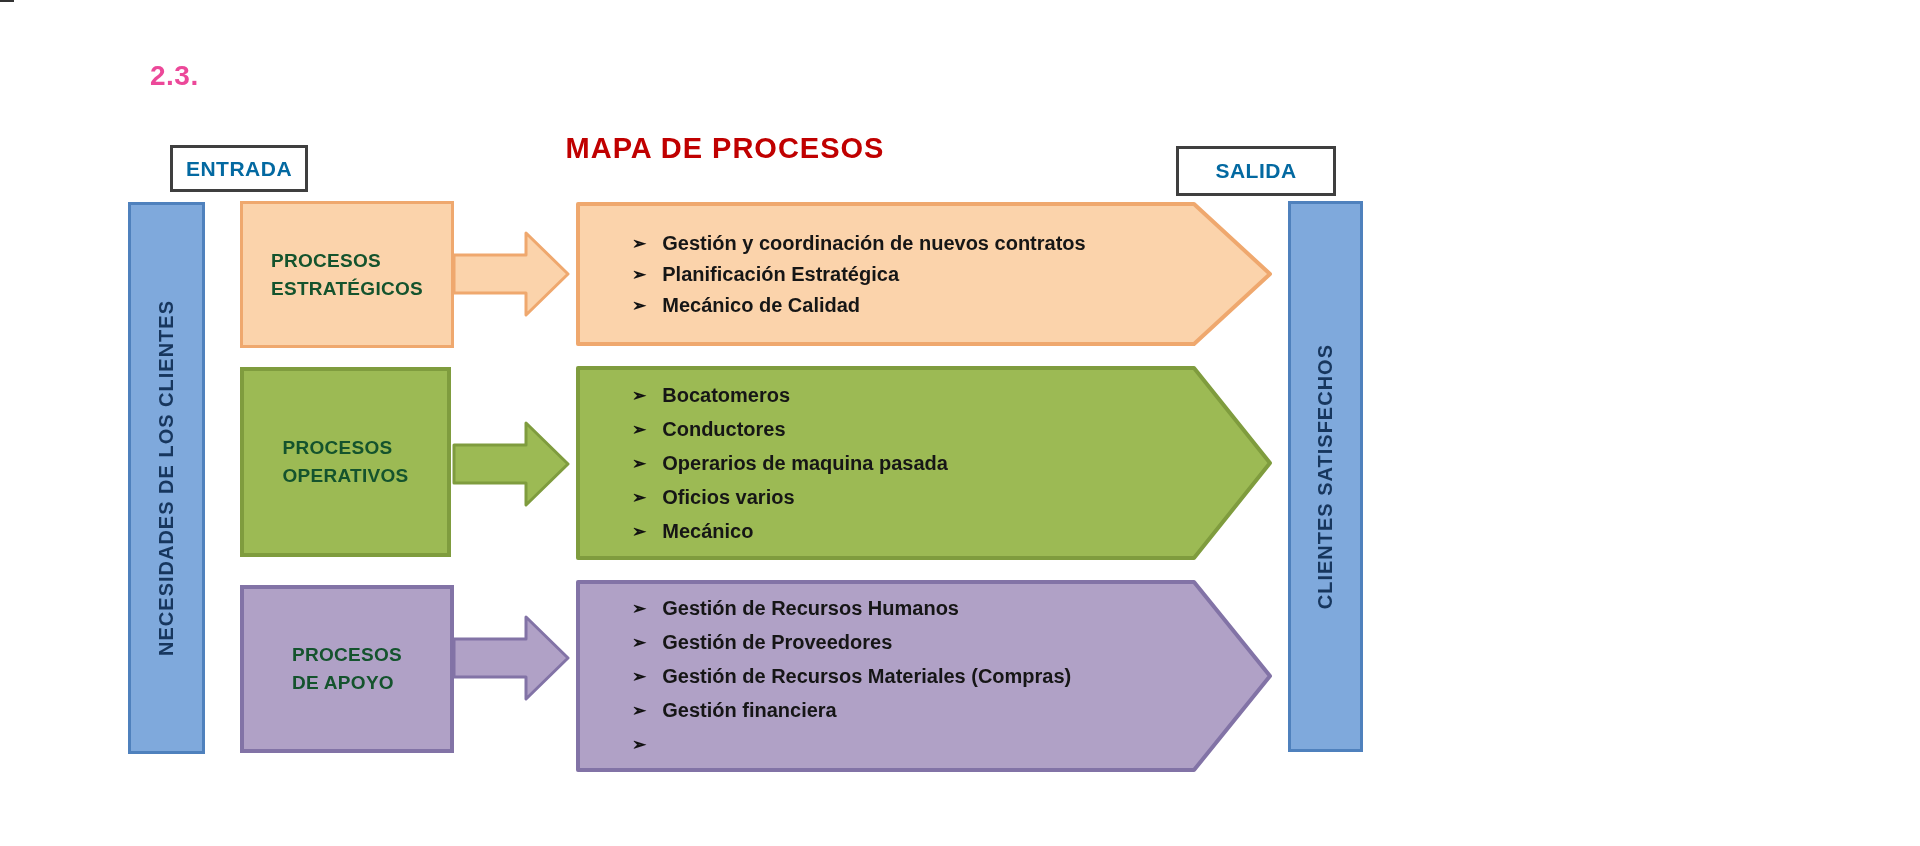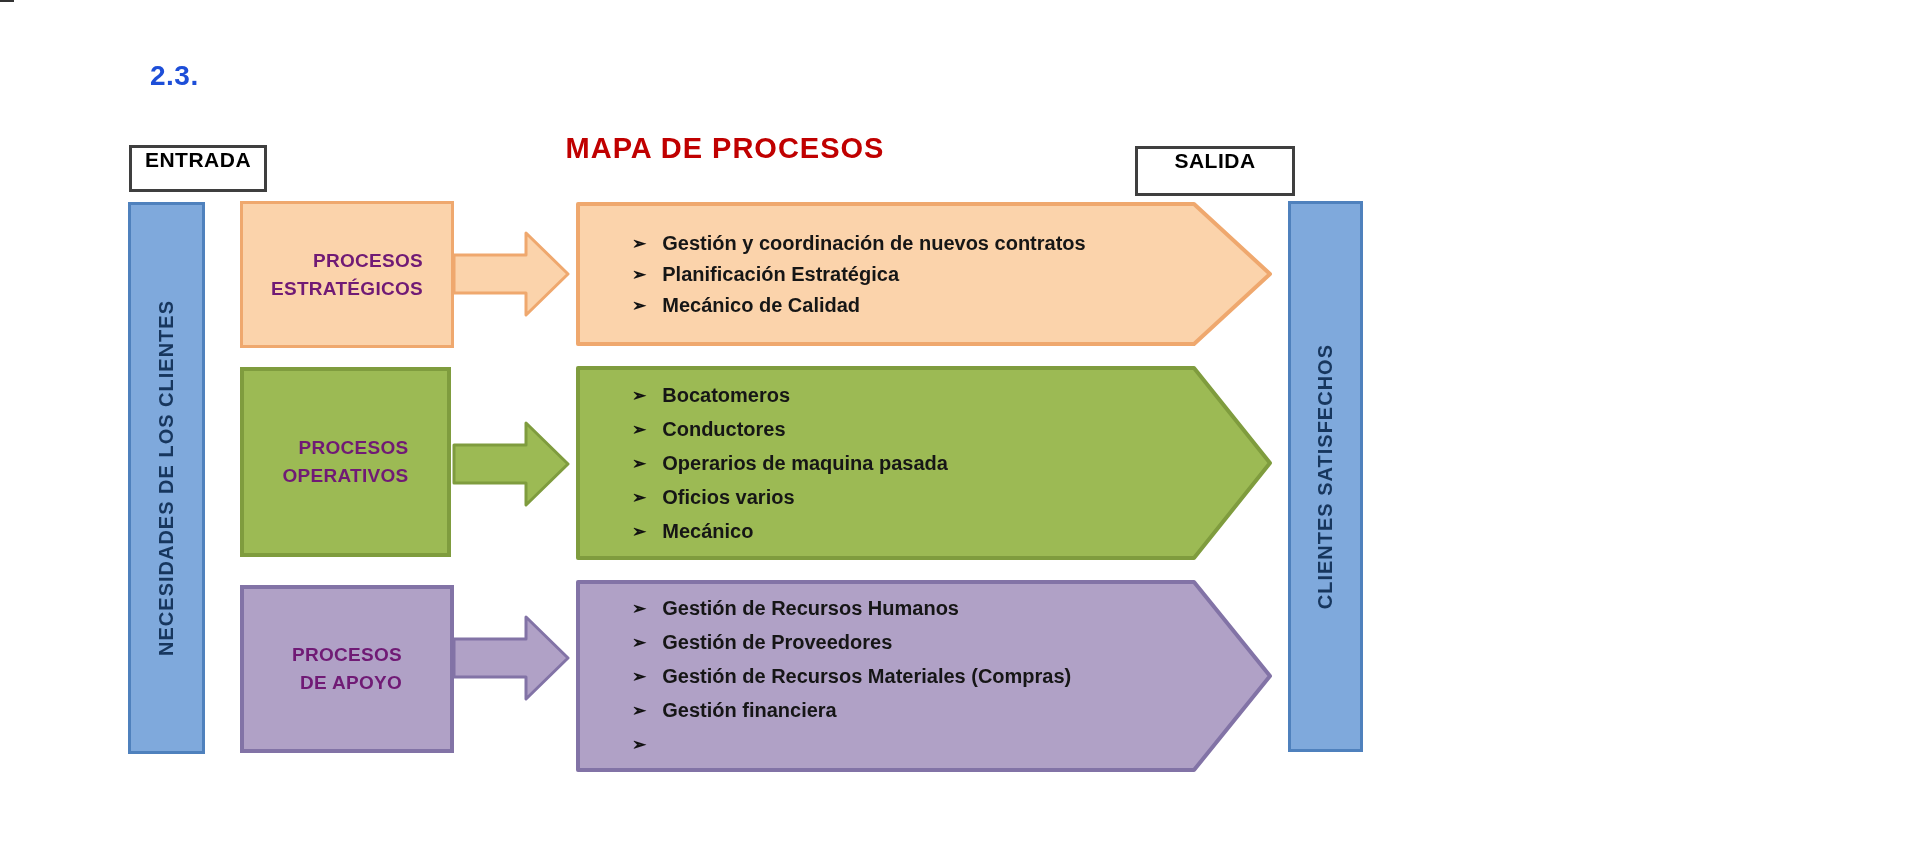--- a/index.html
+++ b/index.html
@@ -5,49 +5,49 @@
   * { margin:0; padding:0; box-sizing:border-box; }
   html,body { background:#ffffff; }
   body { font-family:"Liberation Sans", sans-serif; }
   .page {
     position:relative; width:1920px; height:846px; background:#ffffff; overflow:hidden;
   }
   .scan-artifact{ position:absolute; left:0; top:0; width:14px; height:2px; background:#333; }
 
   .section-title{
     position:absolute; left:150px; top:60px; display:flex; gap:22px;
-    font-size:28px; font-weight:bold; color:#1d4ed8; letter-spacing:0.5px;
+    font-size:28px; font-weight:bold; color:#ec4899; letter-spacing:0.5px;
   }
   .diagram-title{
     position:absolute; left:500px; top:132px; width:450px; text-align:center;
     font-size:29px; font-weight:bold; color:#c00000; letter-spacing:1px;
   }
 
   .io-box{
     position:absolute; background:#ffffff; border:3px solid #3f3f3f;
-    display:flex; justify-content:center;
-    font-size:21px; font-weight:bold; color:#000000; letter-spacing:0.5px;
+    display:flex; align-items:center; justify-content:center;
+    font-size:21px; font-weight:bold; color:#0369a1; letter-spacing:0.5px;margin-left:41px;
   }
   .io-box.entrada{ left:129px; top:145px; width:138px; height:47px; }
   .io-box.salida{ left:1135px; top:146px; width:160px; height:50px; }
 
   .vbar{
     position:absolute; background:#7fa9dc; border:3px solid #4f81bd;
     display:flex; align-items:center; justify-content:center;
   }
   .vbar.left{ left:128px; top:202px; width:77px; height:552px; }
   .vbar.right{ left:1288px; top:201px; width:75px; height:551px; }
   .vbar .vtext{
     writing-mode:vertical-rl; transform:rotate(180deg);
     font-size:20px; font-weight:bold; color:#17365d; letter-spacing:1px; white-space:nowrap;
   }
 
   .label-box{
     position:absolute; display:flex; align-items:center; justify-content:center;
-    text-align:right; font-weight:bold; color:#701a75; font-size:19px;
+    text-align:left; font-weight:bold; color:#14532d; font-size:19px;
     line-height:1.45; white-space:pre-line; letter-spacing:0.3px;
   }
   .label-box.strategic{ left:240px; top:201px; width:214px; height:147px;
     background:#fbd3ab; border:3px solid #efa86e; }
   .label-box.operative{ left:240px; top:367px; width:211px; height:190px;
     background:#9cba54; border:4px solid #7f9c3e; }
   .label-box.support{ left:240px; top:585px; width:214px; height:168px;
     background:#b0a1c6; border:4px solid #8273a6; }
 
   .small-arrow{ position:absolute; width:120px; height:90px; }

